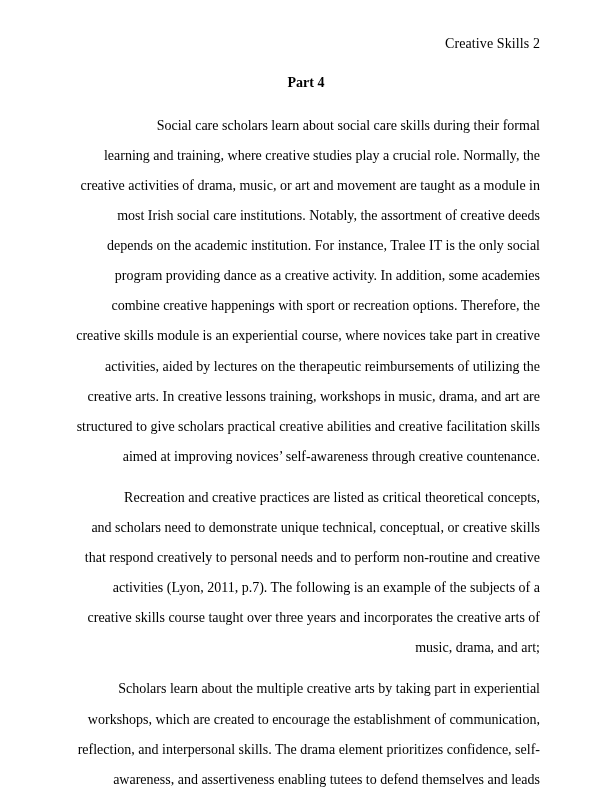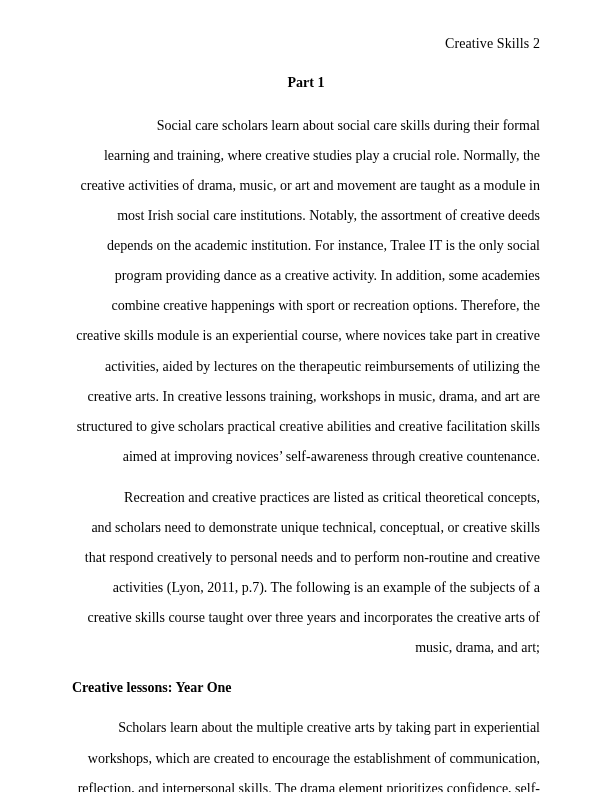--- a/index.html
+++ b/index.html
@@ -50,23 +50,22 @@
     line-height: 2.0;
   }
 </style>
 </head>
 <body>
 
 <div class="page">
 
   <div class="running-head">Creative Skills 2</div>
 
-  <div class="doc-title">Part 1</div>
+  <div class="doc-title">Part 4</div>
 
   <p class="body-par indented">Social care scholars learn about social care skills during their formal learning and training, where creative studies play a crucial role. Normally, the creative activities of drama, music, or art and movement are taught as a module in most Irish social care institutions. Notably, the assortment of creative deeds depends on the academic institution. For instance, Tralee IT is the only social program providing dance as a creative activity. In addition, some academies combine creative happenings with sport or recreation options. Therefore, the creative skills module is an experiential course, where novices take part in creative activities, aided by lectures on the therapeutic reimbursements of utilizing the creative arts. In creative lessons training, workshops in music, drama, and art are structured to give scholars practical creative abilities and creative facilitation skills aimed at improving novices’ self-awareness through creative countenance.</p>
 
   <p class="body-par indented">Recreation and creative practices are listed as critical theoretical concepts, and scholars need to demonstrate unique technical, conceptual, or creative skills that respond creatively to personal needs and to perform non-routine and creative activities (Lyon, 2011, p.7). The following is an example of the subjects of a creative skills course taught over three years and incorporates the creative arts of music, drama, and art;</p>
 
-  <h2 class="sub-head">Creative lessons: Year One</h2>
 
   <p class="body-par">Scholars learn about the multiple creative arts by taking part in experiential workshops, which are created to encourage the establishment of communication, reflection, and interpersonal skills. The drama element prioritizes confidence, self-awareness, and assertiveness enabling tutees to defend themselves and leads others.</p>
 
 </div>
 
 </body></html>

